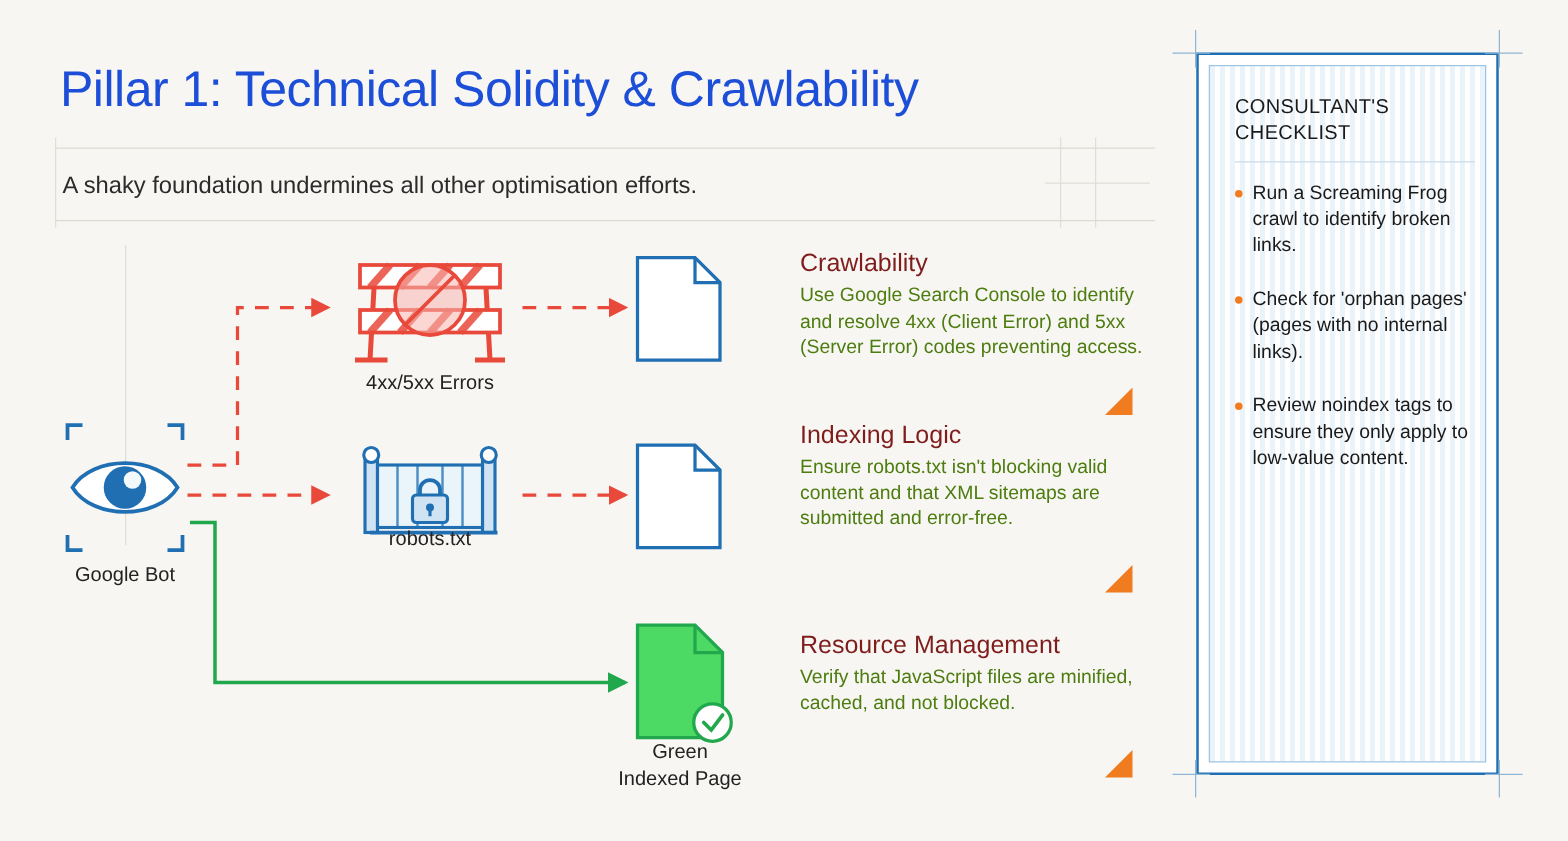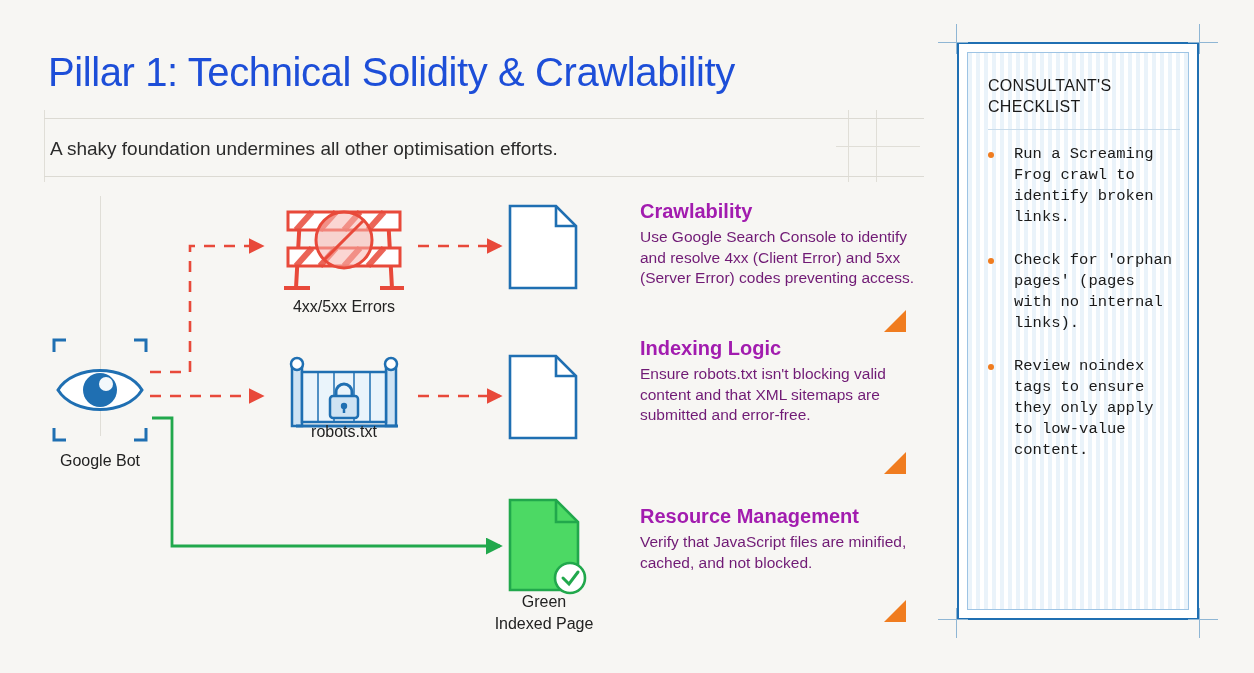--- a/index.html
+++ b/index.html
@@ -40,24 +40,24 @@
   svg.diagram { position: absolute; left: 0; top: 0; width: 1254px; height: 673px; }
 
   
   .icon-label {
     position: absolute; font-size: 16px; color: #222; text-align: center;
   }
 
   
   .block { position: absolute; width: 280px; }
   .block h3 {
-    font-size: 20px; font-weight: 700; color: #a21caf; margin-bottom: 4px;
+    font-size: 20px; font-weight: 400; color: #7f1d1d; margin-bottom: 4px;
   }
   .block p {
-    font-size: 15.5px; line-height: 20.5px; color: #701a75;
+    font-size: 15.5px; line-height: 20.5px; color: #4d7c0f;
   }
 
   
   .tri {
     position: absolute; width: 0; height: 0;
     border-left: 22px solid transparent;
     border-bottom: 22px solid #f07c1f;
   }
 
   
@@ -72,21 +72,21 @@
     overflow: hidden;
   }
   .panel-content {
     position: absolute; left: 0; top: 0; right: 0; bottom: 0;
     padding: 22px 8px 10px 20px;
   }
   .panel-title {
     font-size: 16px; color: #1a1a1a; line-height: 21px; letter-spacing: 0.3px;
   }
   .panel-rule { height: 1px; background: #c9dceb; margin: 12px 0 14px 0; }
-  .check-item { display: flex; gap: 20px; margin-bottom: 22px; font-family: Liberation Mono, monospace; }
+  .check-item { display: flex; gap: 8px; margin-bottom: 22px; }
   .check-dot {
     flex: 0 0 auto; width: 6px; height: 6px; border-radius: 50%;
     background: #f07c1f; margin-top: 8px;
   }
   .check-text { font-size: 15.5px; line-height: 21px; color: #1a1a1a; }
 
   
   .crop { position: absolute; }
   .crop span { position: absolute; background: #8fb6d4; }
 </style>

